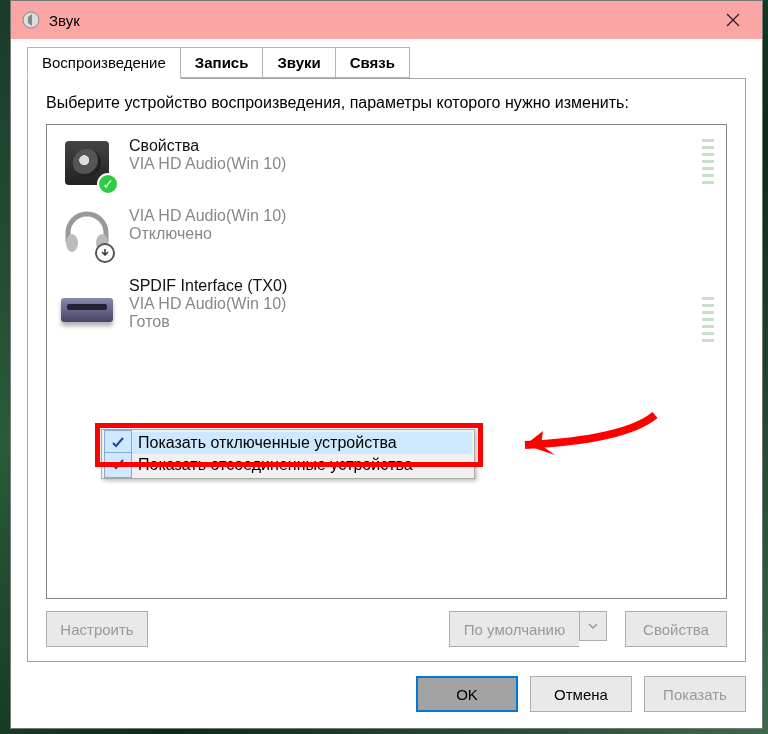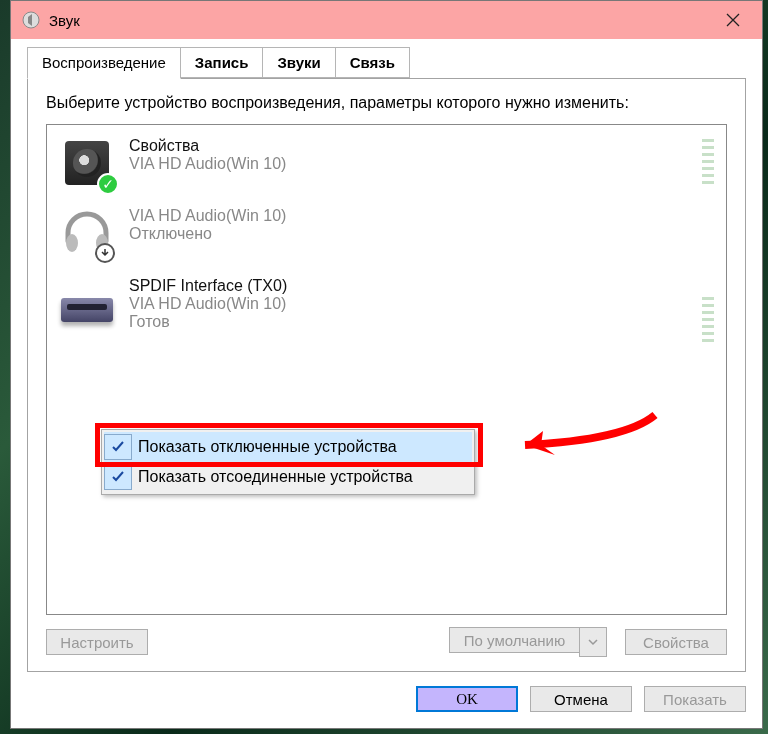--- a/index.html
+++ b/index.html
@@ -113,21 +113,21 @@
     position: absolute;
     left: 54px; top: 304px;
     width: 374px;
     background:#f0f0f0;
     border:1px solid #aaa;
     box-shadow: 2px 2px 4px rgba(0,0,0,.25);
     padding: 2px;
   }
   .ctx-item {
     display:flex; align-items:center;
-    height: 30px;
+    height: 22px;
     font-size: 16px;
     cursor:pointer;
   }
   .ctx-check {
     width: 28px; height: 26px;
     margin-right: 6px;
     display:flex;align-items:center;justify-content:center;
   }
   .ctx-item.sel .ctx-check { background:#cde8ff; border:1px solid #8ac; }
   .ctx-item:not(.sel) .ctx-check { background:#cde8ff; border:1px solid #8ac;}
@@ -146,40 +146,40 @@
     pointer-events:none;
   }
   .bottom-row {
     display:flex;
     justify-content: space-between;
     align-items:center;
     padding-top: 12px;
   }
   .bottom-row .spacer{flex:1}
   .btn {
-    min-width: 102px; height: 26px;
+    min-width: 102px; height: 36px;
     border:1px solid #adadad;
     background:#e9e9e9;
     font-size:15px;
     padding: 0 10px;
     cursor:pointer;
   }
   .btn[disabled]{ color:#999; cursor:default;}
   .split-btn { display:inline-flex; }
   .split-btn .btn { min-width:130px; border-right:none;}
   .split-arrow{
     width:28px;height:30px;border:1px solid #adadad;background:#e9e9e9;
     display:flex;align-items:center;justify-content:center;color:#999;
   }
   .dialog-buttons {
     display:flex; justify-content:flex-end;
     gap: 12px;
     padding: 14px 16px 16px 0;
   }
-  .btn.primary { border:2px solid #0078d7; background:#c4b5fd;font-family:Liberation Serif, serif;}
+  .btn.primary { border:2px solid #0078d7; background:#a3a3a3;}
   
   .spk-body { width:44px;height:44px;background:linear-gradient(#444,#222);border-radius:4px;position:relative;}
   .spk-cone { position:absolute;left:8px;top:8px;width:28px;height:28px;border-radius:50%;
     background:radial-gradient(circle at 40% 40%,#ddd 0 20%,#555 22% 55%,#222 60% 100%);}
   .badge-ok{position:absolute;right:-4px;bottom:-4px;width:22px;height:22px;border-radius:50%;
     background:#2ecc40;border:2px solid #fff;display:flex;align-items:center;justify-content:center;color:#fff;font-size:14px;}
   .hp-body{width:50px;height:44px;position:relative;}
   .badge-dl{position:absolute;right:0;bottom:-2px;width:20px;height:20px;border-radius:50%;
     background:#fff;border:2px solid #555;display:flex;align-items:center;justify-content:center;}
   .spdif{width:52px;height:24px;background:linear-gradient(#88a,#446);border-radius:3px;margin-top:14px;

